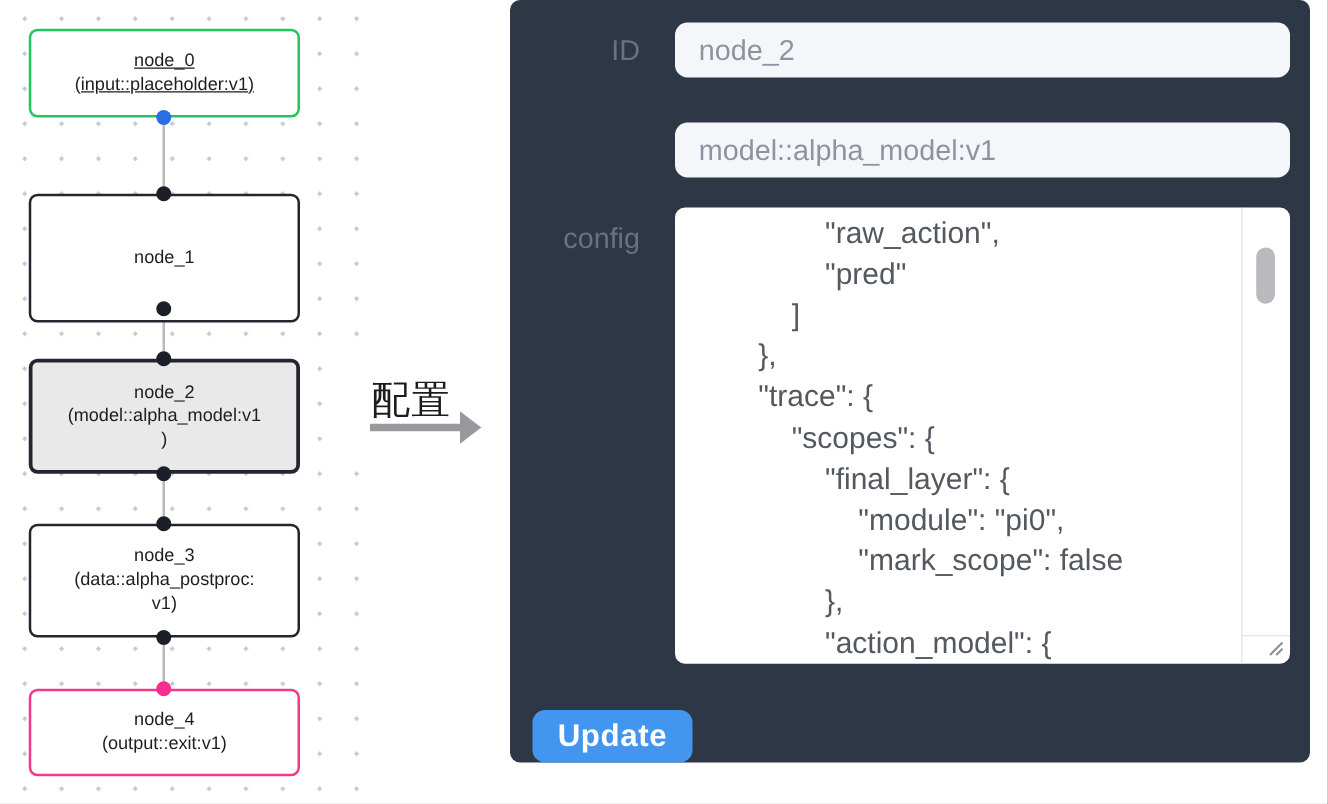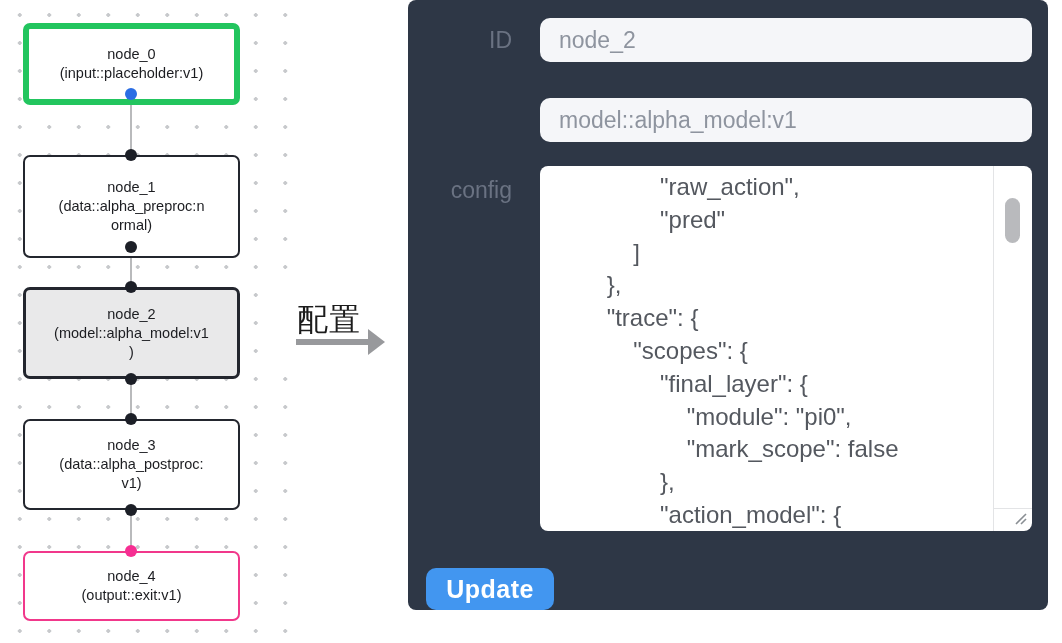--- a/index.html
+++ b/index.html
@@ -25,21 +25,21 @@
   .e3 { top:379px; height:41px; }
   .e4 { top:510px; height:42px; }
 
   
   .node {
     position:absolute; left:23px; width:217px; background:#ffffff;
     border-radius:7px; display:flex; flex-direction:column;
     align-items:center; justify-content:center; text-align:center;
     padding:2px 6px; color:#1c1d21; font-size:14.5px; line-height:19px;
   }
-  .node-0 { top:23px;  height:82px; border:6px solid #22c55e; }
+  .node-0 { top:23px;  height:71px; border:2px solid #22c55e;text-decoration:underline; }
   .node-1 { top:155px; height:103px; border:2px solid #23262e; }
   .node-2 { top:287px; height:92px; border:3px solid #23262e; background:#e9e9ea; }
   .node-3 { top:419px; height:91px; border:2px solid #23262e; }
   .node-4 { top:551px; height:70px; border:2px solid #f1388b; }
   .node-id { font-weight:500; }
   .node-type .bound-line { white-space:pre; }
 
   
   .port { position:absolute; left:125px; width:12px; height:12px; border-radius:50%; }
   .port-black { background:#1c1f27; }
@@ -100,24 +100,20 @@
 <div class="edge e4"></div>
 
 <div class="node node-0">
   <div class="node-id">node_0</div>
   <div class="node-type">
       <div class="bound-line">(input::placeholder:v1)</div>
     </div>
 </div>
 <div class="node node-1">
   <div class="node-id">node_1</div>
-  <div class="node-type">
-      <div class="bound-line">(data::alpha_preproc:n</div>
-      <div class="bound-line">ormal)</div>
-    </div>
 </div>
 <div class="node node-2">
   <div class="node-id">node_2</div>
   <div class="node-type">
       <div class="bound-line">(model::alpha_model:v1</div>
       <div class="bound-line">)</div>
     </div>
 </div>
 <div class="node node-3">
   <div class="node-id">node_3</div>

